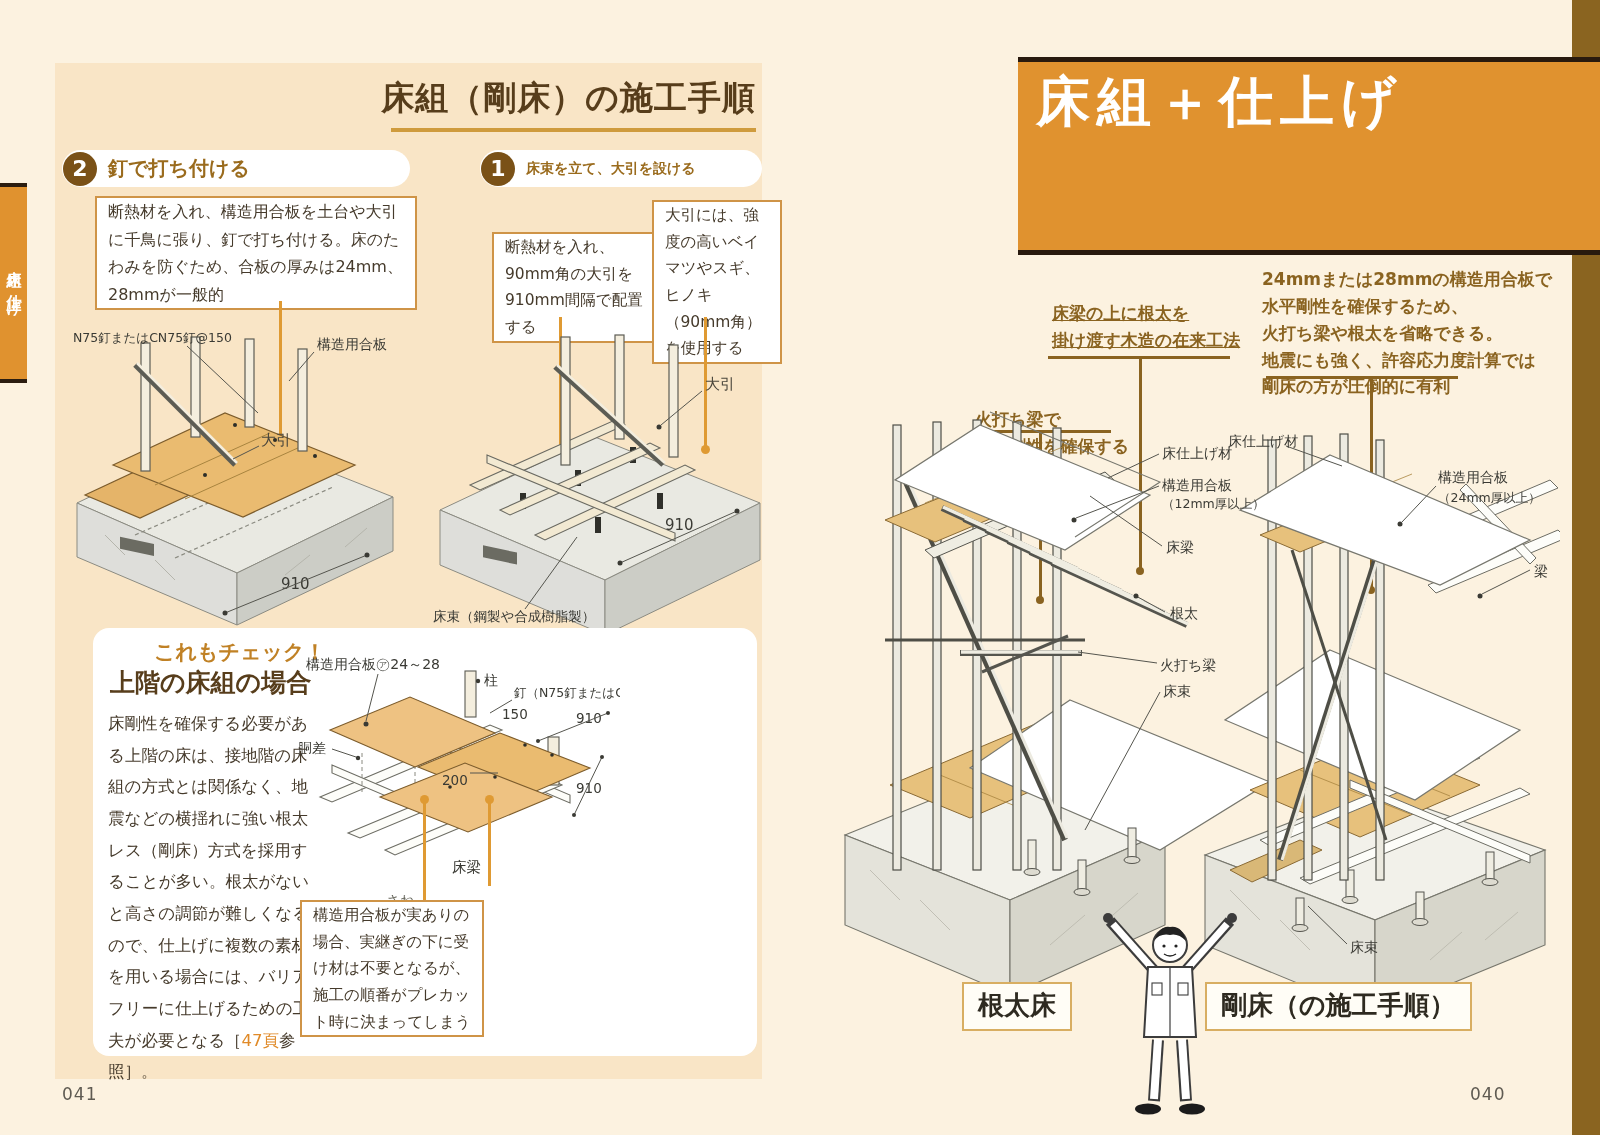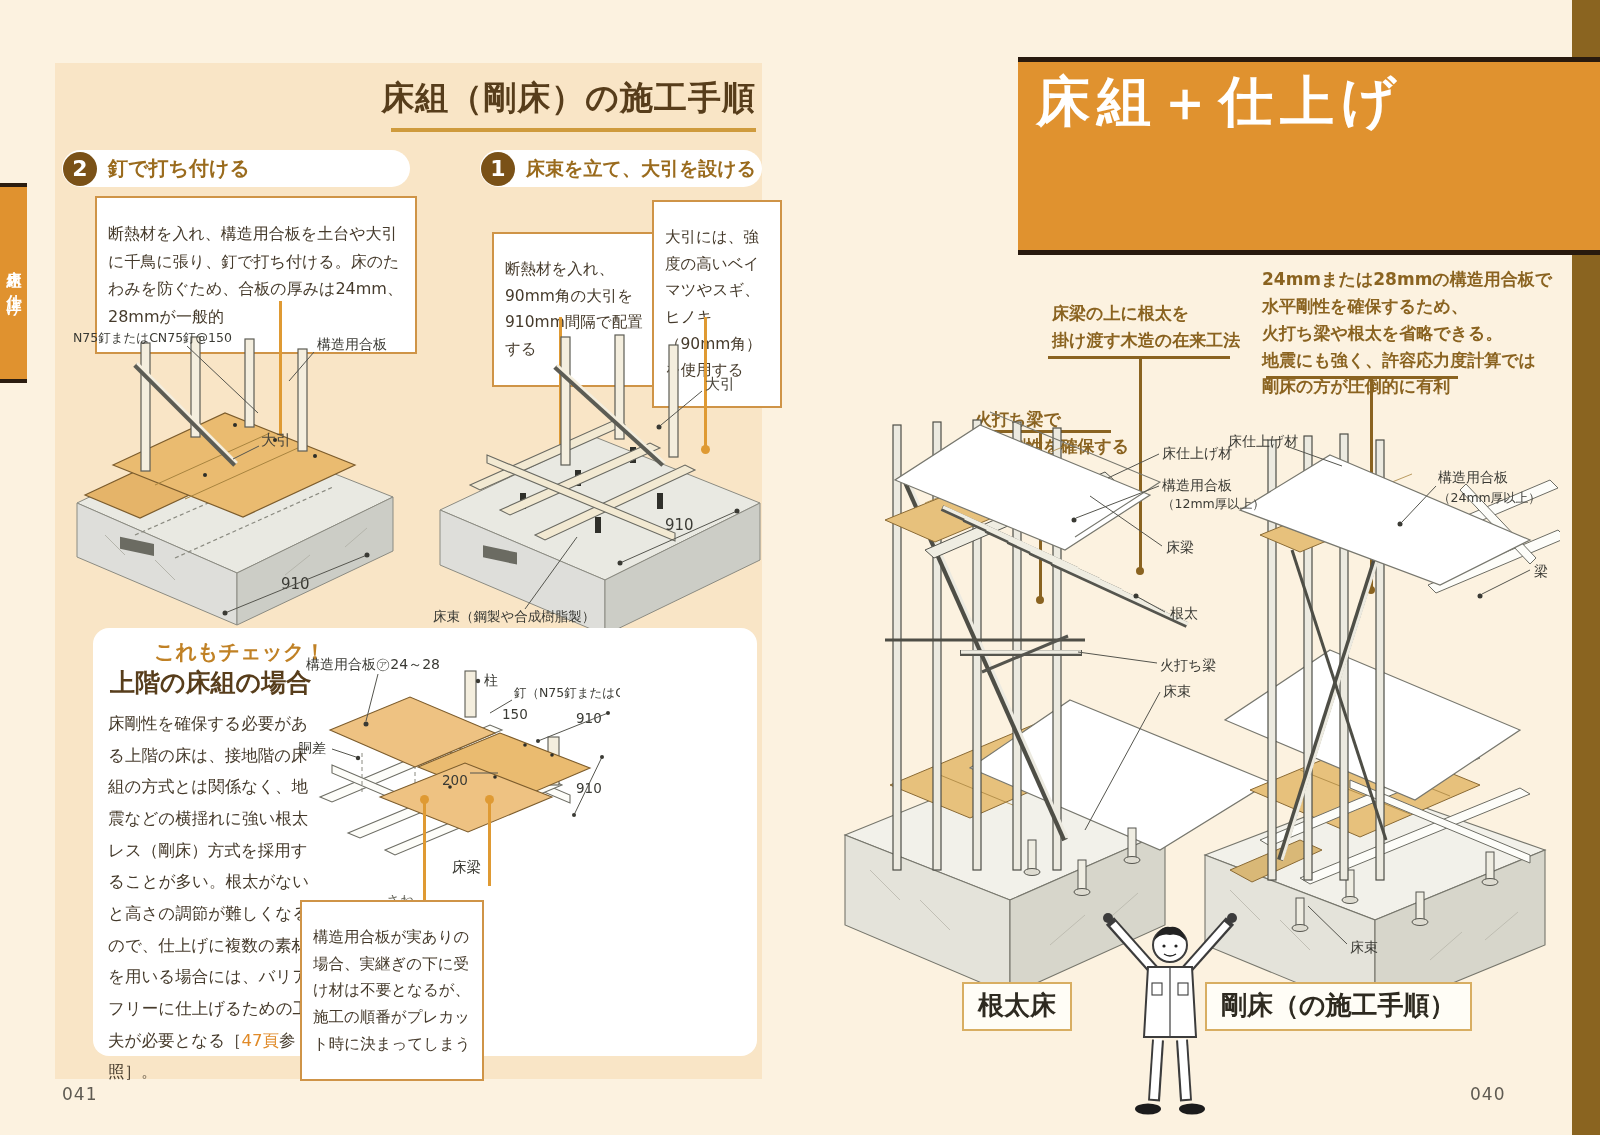--- a/index.html
+++ b/index.html
@@ -14,21 +14,21 @@
             font-size:15px;font-weight:bold;letter-spacing:3px;
             display:flex;align-items:center;justify-content:center;}
   .title-left{left:350px;top:76px;width:406px;text-align:right;font-size:33px;font-weight:bold;
               color:#573d1b;letter-spacing:1px;}
   .title-rule{left:391px;top:128px;width:365px;height:4px;background:#cf9b3d;}
   .stepbar{height:37px;background:#fff;border-radius:19px;display:flex;align-items:center;}
   .stepnum{width:34px;height:34px;border-radius:50%;background:#7a5117;color:#fff;
            font-size:22px;font-weight:bold;display:flex;align-items:center;justify-content:center;
            margin-left:1px;flex:none;}
   .steplabel{color:#9a6b1d;font-size:20px;font-weight:bold;margin-left:11px;white-space:nowrap;}
-  .cbox{background:#fff;border:2px solid #cf9447;padding:22px 11px;font-size:16px;
+  .cbox{background:#fff;border:2px solid #cf9447;padding:0 11px;font-size:16px;
         line-height:1.72;color:#453a2b;}
   .vline{width:3px;background:#df9a33;}
   .odot{width:9px;height:9px;border-radius:50%;background:#df9a33;}
   .check-box{left:93px;top:628px;width:664px;height:428px;background:#fff;border-radius:16px;}
   .check-badge{left:110px;top:638px;font-size:21px;font-weight:bold;color:#c08125;margin-left:44px;}
   .check-head{left:110px;top:666px;font-size:25px;font-weight:bold;color:#573d1b;}
   .check-body{left:108px;top:708px;width:216px;font-size:16.5px;line-height:1.92;color:#453a2b;}
   .orange-ref{color:#e08a28;}
   .ruby-note{font-size:14px;color:#6a6a60;}
   .pagenum{font-size:17px;color:#5f5b52;letter-spacing:1px;}
@@ -57,21 +57,21 @@
 
   <div class="abs title-left">床組（剛床）の施工手順</div>
   <div class="abs title-rule"></div>
 
   <div class="abs stepbar" style="left:62px;top:150px;width:348px;">
     <span class="stepnum">2</span>
     <span class="steplabel">釘で打ち付ける</span>
   </div>
   <div class="abs stepbar" style="left:480px;top:150px;width:282px;">
     <span class="stepnum">1</span>
-    <span class="steplabel" style="font-size:19px;">床束を立て、大引を設ける</span>
+    <span class="steplabel" style="font-size:14px;">床束を立て、大引を設ける</span>
   </div>
 
   <div class="abs cbox" style="left:95px;top:196px;width:296px;">断熱材を入れ、構造用合板を土台や大引に千鳥に張り、釘で打ち付ける。床のたわみを防ぐため、合板の厚みは24mm、28mmが一般的</div>
   <div class="abs cbox" style="left:492px;top:232px;width:146px;font-size:15.5px;">断熱材を入れ、90mm角の大引を910mm間隔で配置する</div>
   <div class="abs cbox" style="left:652px;top:200px;width:104px;font-size:15.5px;">大引には、強度の高いベイマツやスギ、ヒノキ（90mm角）を使用する</div>
 
   <div class="abs vline" style="left:279px;top:301px;height:156px;"></div>
   <div class="abs odot" style="left:276px;top:453px;"></div>
   <div class="abs vline" style="left:559px;top:317px;height:150px;"></div>
   <div class="abs odot" style="left:556px;top:463px;"></div>
@@ -225,21 +225,21 @@
 
   <div class="abs ruby-note" style="left:386px;top:892px;">さね</div>
   <div class="abs cbox" style="left:300px;top:900px;width:158px;font-size:15.5px;">構造用合板が実ありの場合、実継ぎの下に受け材は不要となるが、施工の順番がプレカット時に決まってしまう</div>
 
   <div class="abs pagenum" style="left:62px;top:1084px;">041</div>
 
   <div class="abs band-right"></div>
   <div class="abs header-right"></div>
   <div class="abs hr-title">床組＋仕上げ</div>
 
-  <div class="abs bcall" style="left:1052px;top:300px;">床梁の上に根太を
+  <div class="abs bcall" style="left:1052px;top:300px;text-decoration:underline;">床梁の上に根太を
 掛け渡す木造の在来工法</div>
   <div class="abs bline" style="left:1048px;top:356px;width:182px;height:3px;"></div>
   <div class="abs bline" style="left:1139px;top:356px;width:3px;height:212px;"></div>
   <div class="abs bdot" style="left:1136px;top:567px;"></div>
 
   <div class="abs bcall" style="left:975px;top:386px;margin-top:20px;">火打ち梁で
 水平剛性を確保する</div>
   <div class="abs bline" style="left:975px;top:430px;width:136px;height:3px;"></div>
   <div class="abs bline" style="left:1039px;top:430px;width:3px;height:168px;"></div>
   <div class="abs bdot" style="left:1036px;top:596px;"></div>

